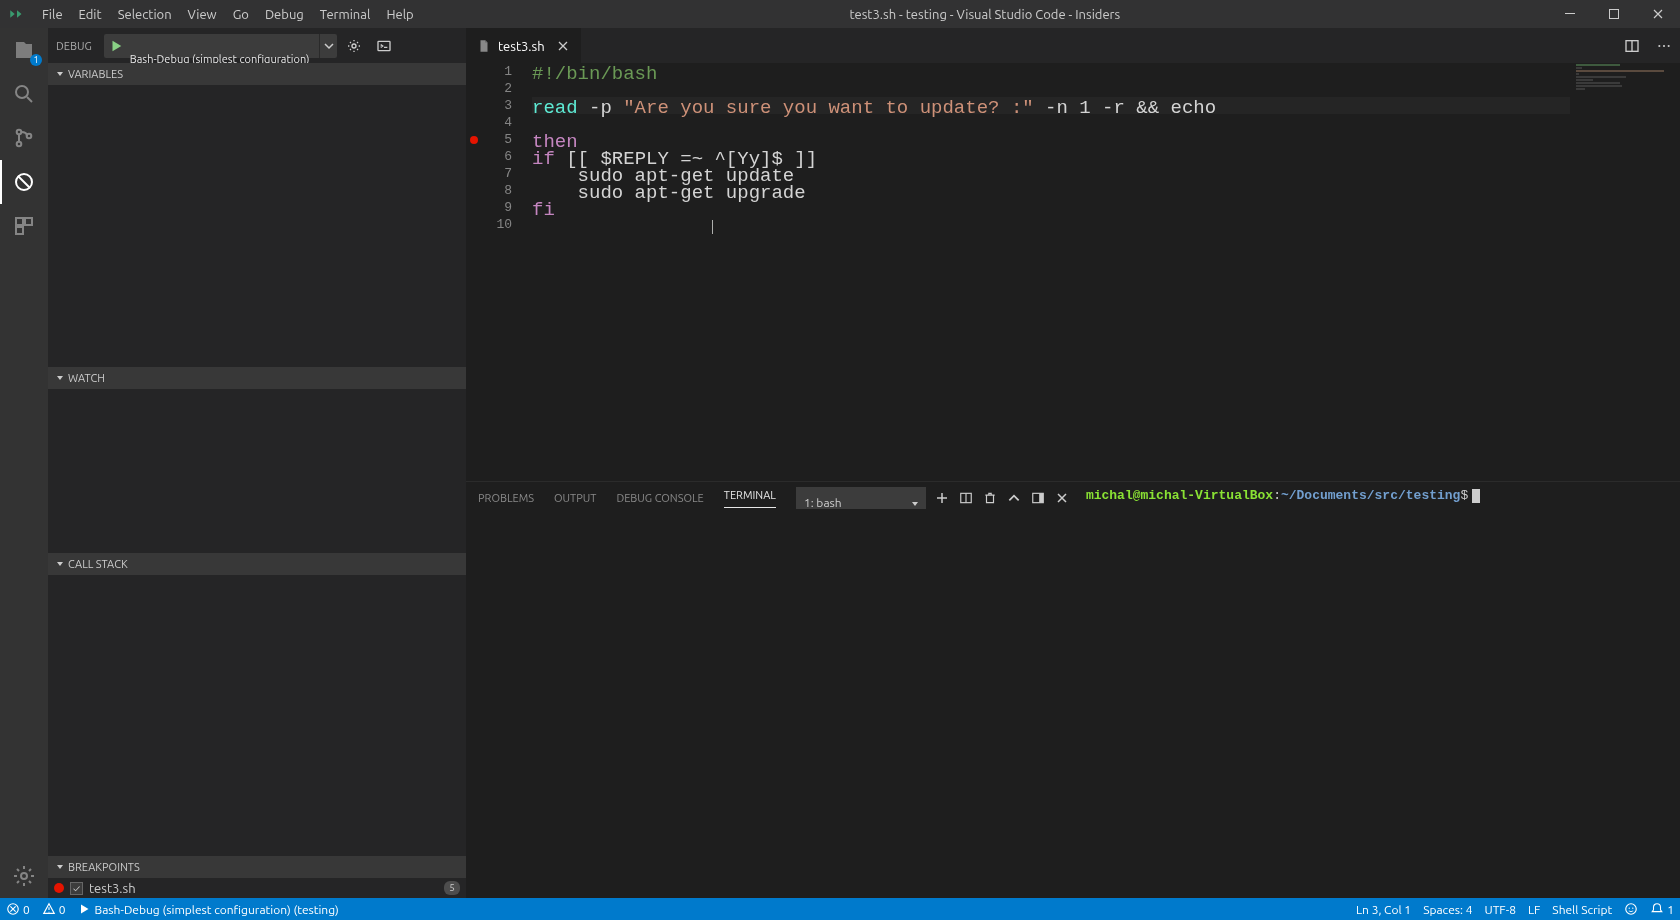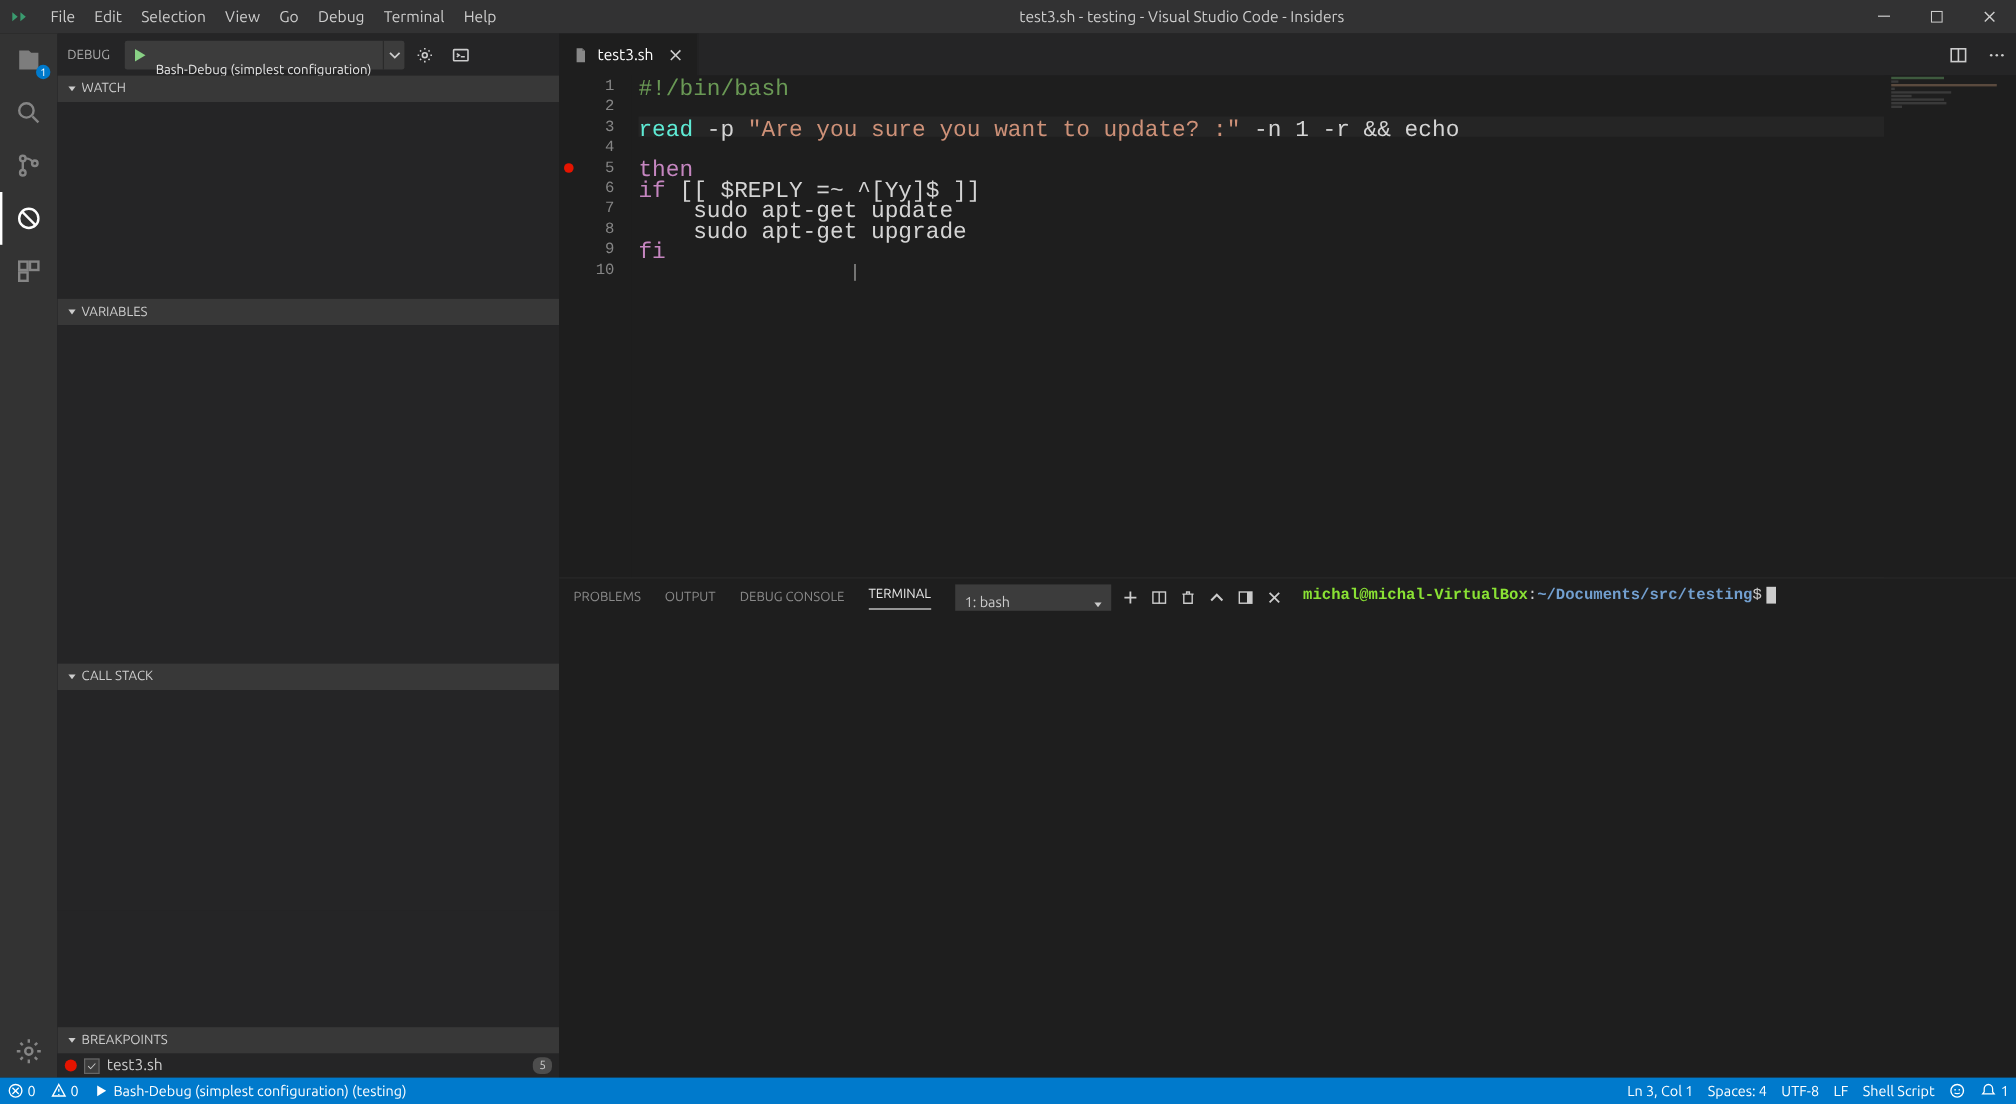--- a/index.html
+++ b/index.html
@@ -318,40 +318,40 @@
           </svg>
       </span>
       <span class="console">
         <svg width="16" height="16" viewBox="0 0 24 24">
             <rect x="3" y="5" width="18" height="14" rx="1" fill="none" stroke="#ccc" stroke-width="2"></rect>
             <path d="M7 10l3 2-3 2M12 14h5" stroke="#ccc" stroke-width="2" fill="none"></path>
           </svg>
       </span>
     </div>
 
+    <div class="section sec-variables">
+      <div class="sectionhdr">
+        <span class="tw">
+            <svg width="10" height="10" viewBox="0 0 10 10">
+              <path d="M2 3l3 4 3-4z" fill="#ccc"></path>
+            </svg>
+          </span>
+        <span>Variables</span>
+      </div>
+      <div class="sectionbody"></div>
+    </div>
+
     <div class="section sec-watch">
       <div class="sectionhdr">
         <span class="tw">
             <svg width="10" height="10" viewBox="0 0 10 10">
               <path d="M2 3l3 4 3-4z" fill="#ccc"></path>
             </svg>
           </span>
         <span>Watch</span>
-      </div>
-      <div class="sectionbody"></div>
-    </div>
-
-    <div class="section sec-variables">
-      <div class="sectionhdr">
-        <span class="tw">
-            <svg width="10" height="10" viewBox="0 0 10 10">
-              <path d="M2 3l3 4 3-4z" fill="#ccc"></path>
-            </svg>
-          </span>
-        <span>Variables</span>
       </div>
       <div class="sectionbody"></div>
     </div>
 
     <div class="section sec-callstack">
       <div class="sectionhdr">
         <span class="tw">
             <svg width="10" height="10" viewBox="0 0 10 10">
               <path d="M2 3l3 4 3-4z" fill="#ccc"></path>
             </svg>

